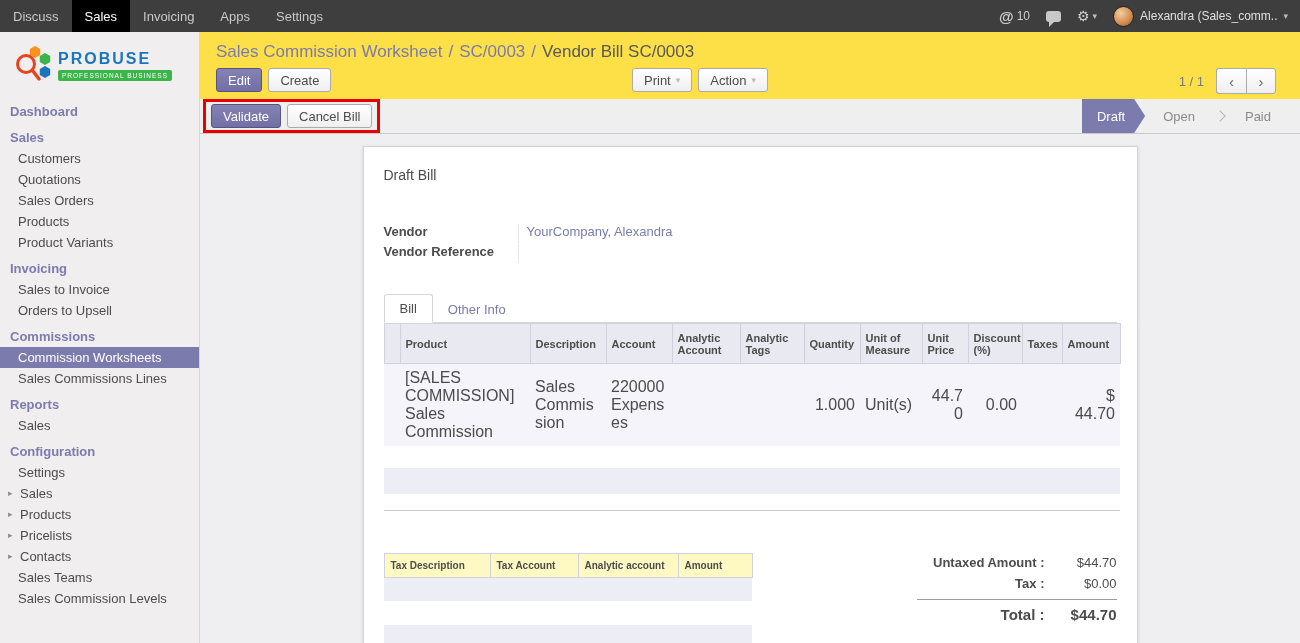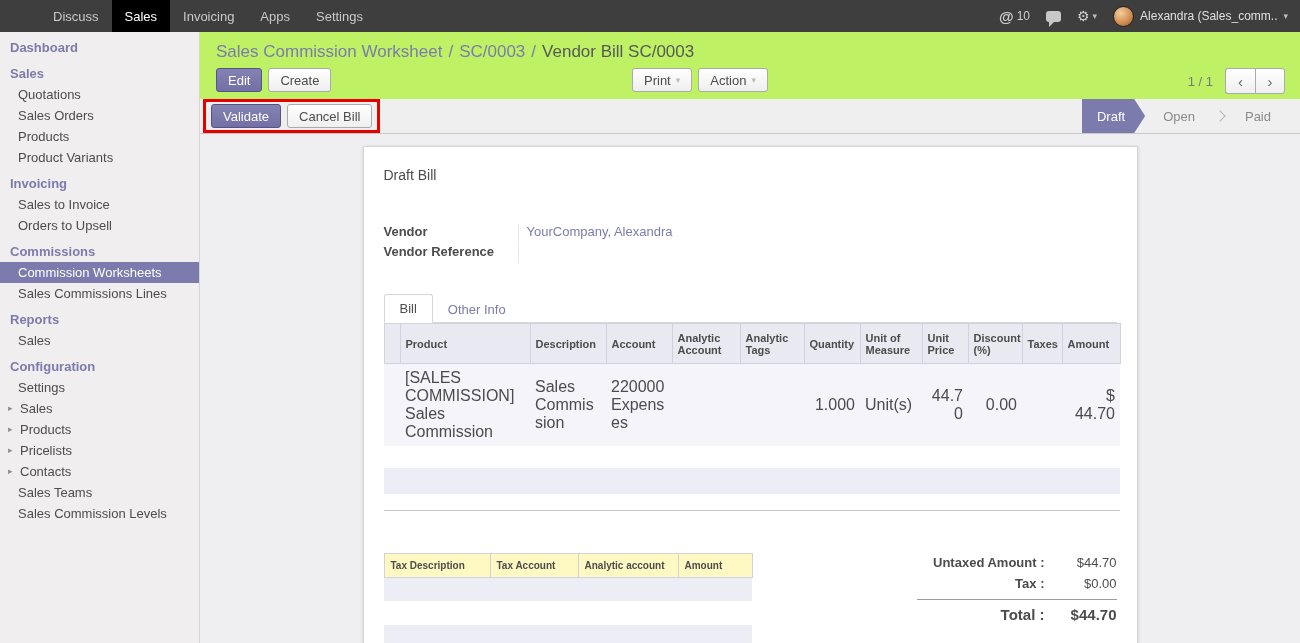--- a/index.html
+++ b/index.html
@@ -7,21 +7,21 @@
     --annotation:#e60000;
     --topbar-bg:#3e3e3e;
     --link:#7c7bad;
   }
   *{margin:0;padding:0;box-sizing:border-box;}
   html,body{width:1300px;height:643px;}
   body{font-family:"Liberation Sans",sans-serif;font-size:13px;color:#4c4c4c;background:#fff;overflow:hidden;}
   .app{position:relative;width:1300px;height:643px;overflow:hidden;background:#efeff1;}
 
   
-  .topbar{position:absolute;top:0;left:0;width:1300px;height:32px;background:var(--topbar-bg);display:flex;align-items:stretch;z-index:50;padding-left:40px;}
+  .topbar{position:absolute;top:0;left:0;width:1300px;height:32px;background:var(--topbar-bg);display:flex;align-items:stretch;z-index:50;}
   .tb-menus{display:flex;align-items:stretch;}
   .tb-item{display:flex;align-items:center;padding:0 13px;color:#c9c9c9;font-size:13px;cursor:pointer;}
   .tb-item.active{background:#000;color:#fff;}
   .tb-right{margin-left:auto;display:flex;align-items:center;gap:16px;padding-right:12px;color:#c9c9c9;}
   .tb-activity{display:flex;align-items:center;gap:3px;cursor:pointer;}
   .tb-at{font-size:15px;font-weight:bold;color:#cfcfcf;}
   .tb-count{font-size:12px;color:#cfcfcf;}
   .bubble{width:15px;height:11px;background:#c8c8c8;border-radius:3px;position:relative;display:inline-block;}
   .bubble::after{content:"";position:absolute;bottom:-5px;left:3px;border:4px solid transparent;border-top-color:#c8c8c8;border-left-color:#c8c8c8;}
   .tb-gear{display:flex;align-items:center;gap:3px;cursor:pointer;}
@@ -36,31 +36,31 @@
   .logo-text{display:flex;flex-direction:column;gap:2px;padding-top:6px;}
   .logo-title{font-size:16px;font-weight:bold;letter-spacing:2px;color:#1b75bb;}
   .logo-sub{background:#39b54a;color:#fff;font-size:6.5px;letter-spacing:1px;padding:2px 4px;border-radius:2px;text-align:center;}
   .side-heading{color:var(--accent);font-weight:bold;font-size:13px;padding:3px 10px;margin-top:5px;cursor:pointer;}
   .side-item{font-size:13px;color:#4c4c4c;padding:3px 8px 3px 18px;cursor:pointer;display:flex;align-items:center;gap:4px;line-height:15px;}
   .side-item.active{background:var(--accent);color:#fff;}
   .side-arrow{font-size:9px;color:#8f8f8f;margin-left:-10px;width:8px;}
 
   
   .main{position:absolute;top:32px;left:200px;width:1100px;height:611px;}
-  .control-panel{position:relative;height:67px;background:#bef264;}
+  .control-panel{position:relative;height:67px;background:#fde047;}
   .breadcrumb{position:absolute;top:10px;left:16px;font-size:17px;}
   .breadcrumb a{color:var(--link);text-decoration:none;cursor:pointer;}
   .bc-sep{color:var(--link);margin:0 6px;}
   .bc-last{color:#585858;}
   .cp-row{position:absolute;top:36px;left:16px;right:12px;height:26px;}
   .btn{display:inline-flex;align-items:center;justify-content:center;gap:5px;font-family:"Liberation Sans",sans-serif;font-size:13px;padding:3px 11px;height:24px;border:1px solid #ababab;border-radius:3px;background:linear-gradient(#ffffff,#efefef);color:#4c4c4c;cursor:pointer;}
   .btn.primary{background:linear-gradient(#8583b3,#716fa5);border-color:#56547f;color:#fff;}
   .left-btns{position:absolute;left:0;top:0;display:flex;gap:6px;}
   .mid-btns{position:absolute;left:416px;top:0;display:flex;gap:6px;}
-  .pager{position:absolute;right:3px;top:0;display:flex;align-items:center;gap:12px;}
+  .pager{position:absolute;right:12px;top:0;display:flex;align-items:center;gap:12px;}
   .pager-count{color:#7a7a7a;font-size:13px;}
   .pager-btns{display:flex;}
   .pager-btn{width:30px;height:26px;border:1px solid #ababab;background:linear-gradient(#ffffff,#efefef);color:#666;font-size:15px;cursor:pointer;display:flex;align-items:center;justify-content:center;}
   .pager-btn.prev{border-radius:3px 0 0 3px;border-right:none;}
   .pager-btn.next{border-radius:0 3px 3px 0;}
 
   
   .statusbar{position:relative;height:35px;background:#efefef;border-bottom:1px solid #c9c9c9;display:flex;align-items:center;justify-content:space-between;}
   .annotation-box{display:inline-flex;align-items:center;gap:6px;border:3px solid var(--annotation);padding:2px 5px;margin-left:3px;background:transparent;}
   .sb-states{display:flex;align-items:center;height:100%;margin-right:16px;gap:5px;}
@@ -139,24 +139,40 @@
       </div>
       <div class="tb-user">
         <span class="avatar"></span>
         <span>Alexandra (Sales_comm..</span>
         <span class="caret">▾</span>
       </div>
     </div>
   </div>
 
   <div class="sidebar">
+    <div class="logo">
+      <svg width="42" height="42" viewBox="0 0 42 42">
+        <polygon points="23,2 28.2,5 28.2,11 23,14 17.8,11 17.8,5" fill="#f6921e"></polygon>
+        <polygon points="33,9 38.2,12 38.2,18 33,21 27.8,18 27.8,12" fill="#39b54a"></polygon>
+        <polygon points="33,22 38.2,25 38.2,31 33,34 27.8,31 27.8,25" fill="#1b75bb"></polygon>
+        <circle cx="14" cy="20" r="8.5" fill="none" stroke="#e8431c" stroke-width="3"></circle>
+        <line x1="20.5" y1="26.5" x2="27" y2="35" stroke="#e8431c" stroke-width="3.4" stroke-linecap="round"></line>
+      </svg>
+      <div class="logo-text">
+        <span class="logo-title">PROBUSE</span>
+        <span class="logo-sub">PROFESSIONAL BUSINESS</span>
+      </div>
+    </div>
 
     <div class="side-heading">Dashboard</div>
 
     <div class="side-heading">Sales</div>
+    <div class="side-item">
+        <span>Customers</span>
+      </div>
     <div class="side-item">
         <span>Quotations</span>
       </div>
     <div class="side-item">
         <span>Sales Orders</span>
       </div>
     <div class="side-item">
         <span>Products</span>
       </div>
     <div class="side-item">

